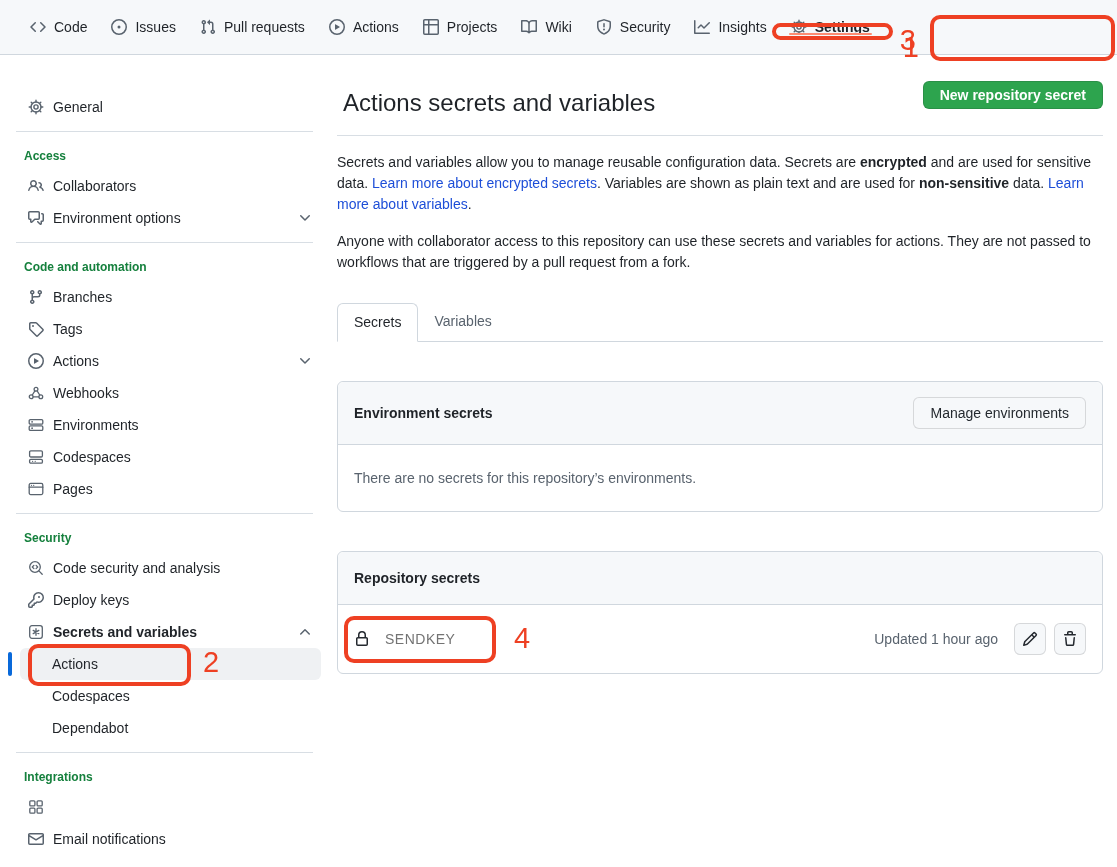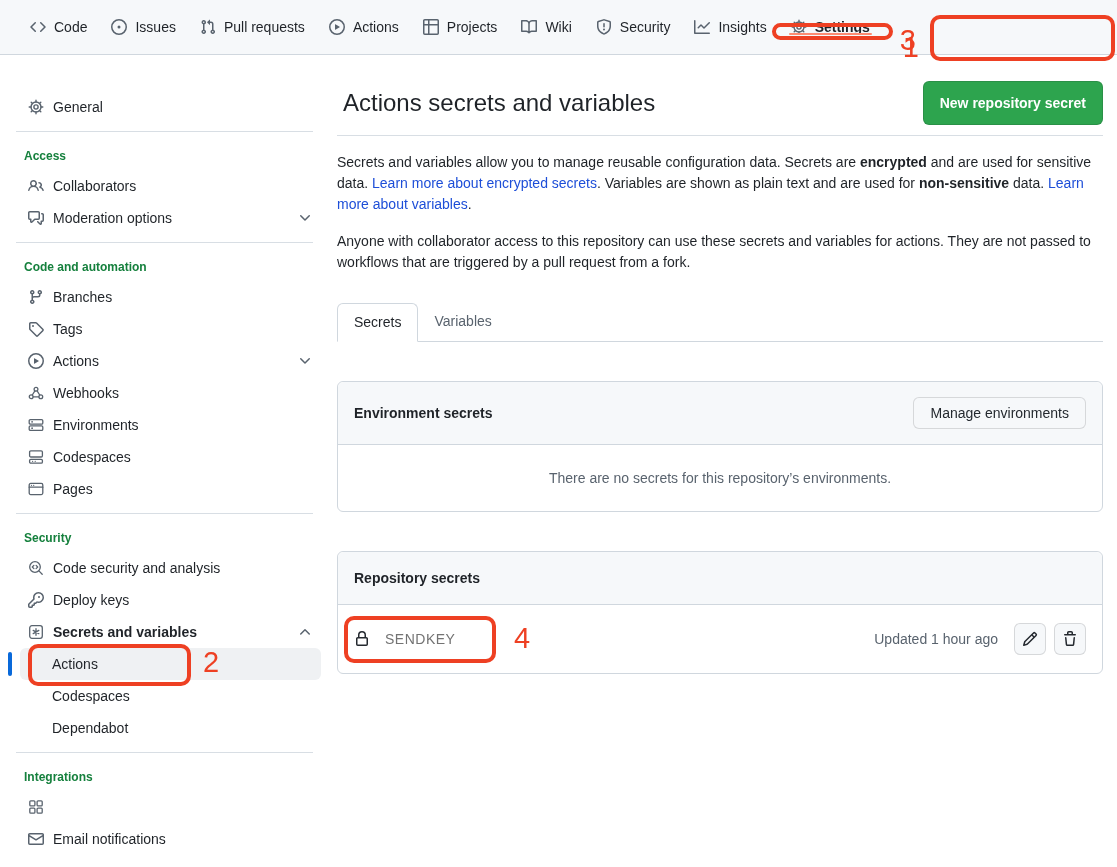--- a/index.html
+++ b/index.html
@@ -55,21 +55,21 @@
   }
   .sel-bar {
     position:absolute; left:-12px; top:4px; width:4px; height:24px;
     border-radius:2px; background:#0969da;
   }
 
   
   .title-row { display:flex; justify-content:space-between; align-items:flex-start; }
   .page-title { font-size:24px; font-weight:400; margin:6px; line-height:32px; }
   .btn-green {
-    position:relative; height:44px; padding:0 16px; border-radius:6px;
+    position:relative; height:28px; padding:0 16px; border-radius:6px;
     background:#2da44e; border:1px solid rgba(27,31,36,0.15);
     color:#ffffff; font-size:14px; font-weight:700; cursor:pointer;
     font-family:"Liberation Sans", sans-serif;
     text-align:center;
   }
   .title-divider { border-bottom:1px solid #d8dee4; margin-top:10px; }
   .desc { margin:16px 0 0; line-height:21px; max-width:760px; }
   .desc a { color:#1d4ed8; text-decoration:none; cursor:pointer; }
   .desc b { font-weight:700; }
 
@@ -98,21 +98,21 @@
     padding:15px 16px;
   }
   .gh-box-header.slim { padding:18px 16px; }
   .gh-box-title { font-weight:700; font-size:14px; }
   .btn-secondary {
     height:32px; padding:0 16px; border-radius:6px; background:#f6f8fa;
     border:1px solid rgba(31,35,40,0.15); color:#24292f; font-size:14px;
     cursor:pointer; font-family:"Liberation Sans", sans-serif;
   }
   .gh-box-empty {
-    padding:25px 16px; text-align:center; color:#59636e; font-size:14px;
+    padding:25px 16px; text-align:left; color:#59636e; font-size:14px;
     border-radius:0 0 6px 6px;
   }
   .secret-row { display:flex; align-items:center; padding:18px 16px; }
   .secret-ident {
     position:relative; display:inline-flex; align-items:center; gap:15px;
   }
   .secret-ident .ic { color:#24292f; }
   .secret-name { font-size:14px; color:#737373; letter-spacing:0.5px; }
   .secret-right { margin-left:auto; display:flex; align-items:center; gap:8px; }
   .updated-text { color:#59636e; margin-right:8px; }
@@ -338,21 +338,21 @@
     <div class="sb-item">
       <svg class="ic">
           <use href="#i-people"></use>
         </svg>
       <span class="lbl">Collaborators</span>
     </div>
     <div class="sb-item">
       <svg class="ic">
           <use href="#i-comment"></use>
         </svg>
-      <span class="lbl">Moderation options</span>
+      <span class="lbl">Environment options</span>
       <svg class="ic chev">
           <use href="#i-chevron-down"></use>
         </svg>
     </div>
 
     <div class="sb-divider"></div>
     <div class="sb-header">Code and automation</div>
     <div class="sb-item">
       <svg class="ic">
           <use href="#i-branch"></use>

